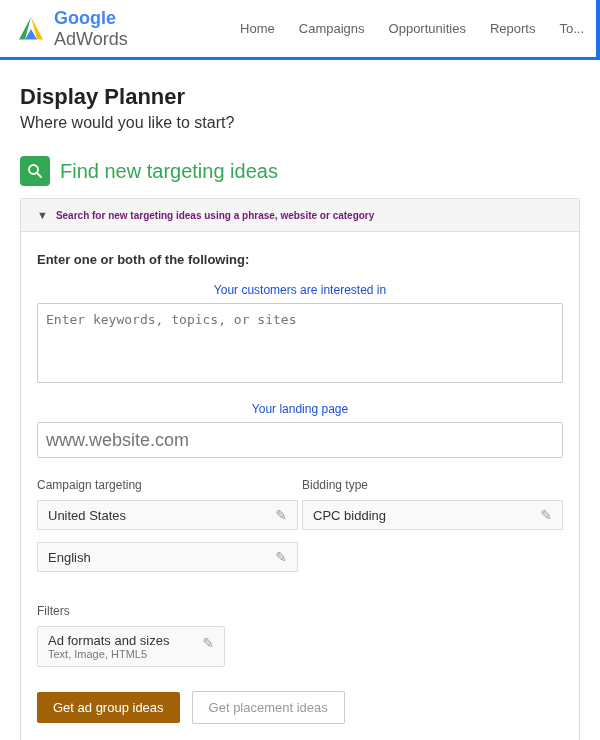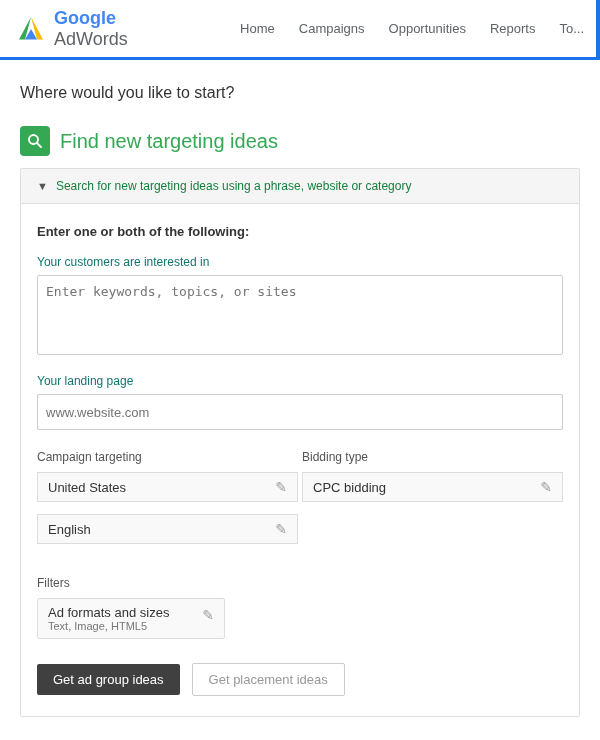--- a/index.html
+++ b/index.html
@@ -120,57 +120,59 @@
       display: flex;
       align-items: center;
       border-bottom: 1px solid #ddd;
     }
     .card-header-chevron {
       margin-right: 8px;
       color: #555;
       font-size: 11px;
     }
     .card-header-text {
-      font-size: 12px;
-      color: #15803d;
+      font-size: 10px;
+      color: #701a75;
+      font-weight: bold;
     }
     .card-body {
       padding: 20px 16px;
     }
 
     
     .form-label-bold {
       font-size: 13px;
       font-weight: bold;
       color: #333;
     }
     .form-label {
       font-size: 12px;
-      color: #0f766e;
+      color: #1d4ed8;
       margin-bottom: 6px;
       margin-top: 16px;
+      text-align: center;
     }
     .textarea-field {
       width: 100%;
       height: 80px;
       border: 1px solid #ccc;
       border-radius: 2px;
       padding: 8px;
       font-size: 13px;
       color: #999;
       resize: none;
       outline: none;
     }
     .input-field {
       width: 100%;
       height: 36px;
       border: 1px solid #ccc;
       border-radius: 2px;
       padding: 0 8px;
-      font-size: 13px;
+      font-size: 18px;
       color: #999;
       outline: none;
     }
 
     
     .two-col {
       display: flex;
       gap: 4px;
       margin-top: 20px;
     }
@@ -239,21 +241,21 @@
     }
 
     
     .button-row {
       display: flex;
       align-items: center;
       gap: 12px;
       margin-top: 24px;
     }
     .btn-primary {
-      background: #404040;
+      background: #a16207;
       color: #fff;
       border: none;
       border-radius: 2px;
       padding: 8px 16px;
       font-size: 13px;
       cursor: pointer;
     }
     .btn-secondary {
       background: #fff;
       color: #999;
@@ -284,20 +286,21 @@
     <a class="nav-link">Home</a>
     <a class="nav-link">Campaigns</a>
     <a class="nav-link">Opportunities</a>
     <a class="nav-link nav-reports">Reports</a>
     <a class="nav-link">To...</a>
   </div>
   <div class="nav-right-bar"></div>
 </nav>
 
 <div class="main">
+  <div class="page-title">Display Planner</div>
   <div class="page-subtitle">Where would you like to start?</div>
 
   <div class="section-header">
     <div class="search-icon-circle">
       <svg viewBox="0 0 24 24" fill="none">
         <circle cx="10" cy="10" r="6" stroke="white" stroke-width="2.5"></circle>
         <line x1="14.5" y1="14.5" x2="20" y2="20" stroke="white" stroke-width="2.5" stroke-linecap="round"></line>
       </svg>
     </div>
     <span class="section-title">Find new targeting ideas</span>

